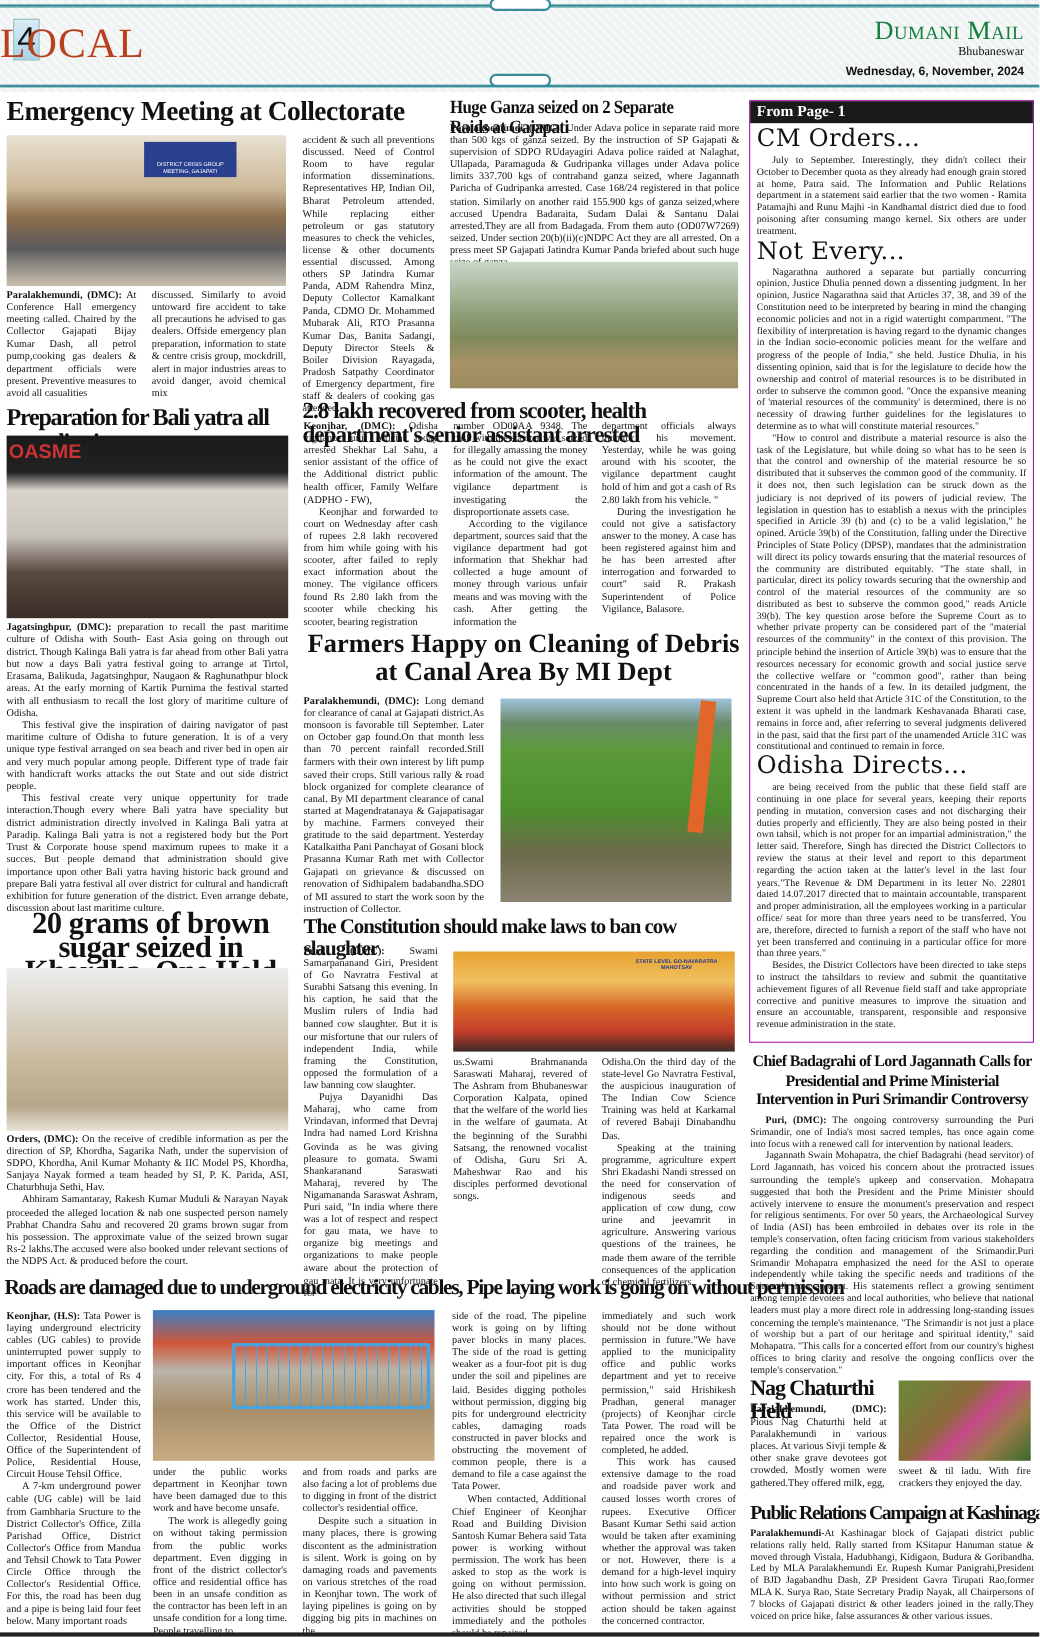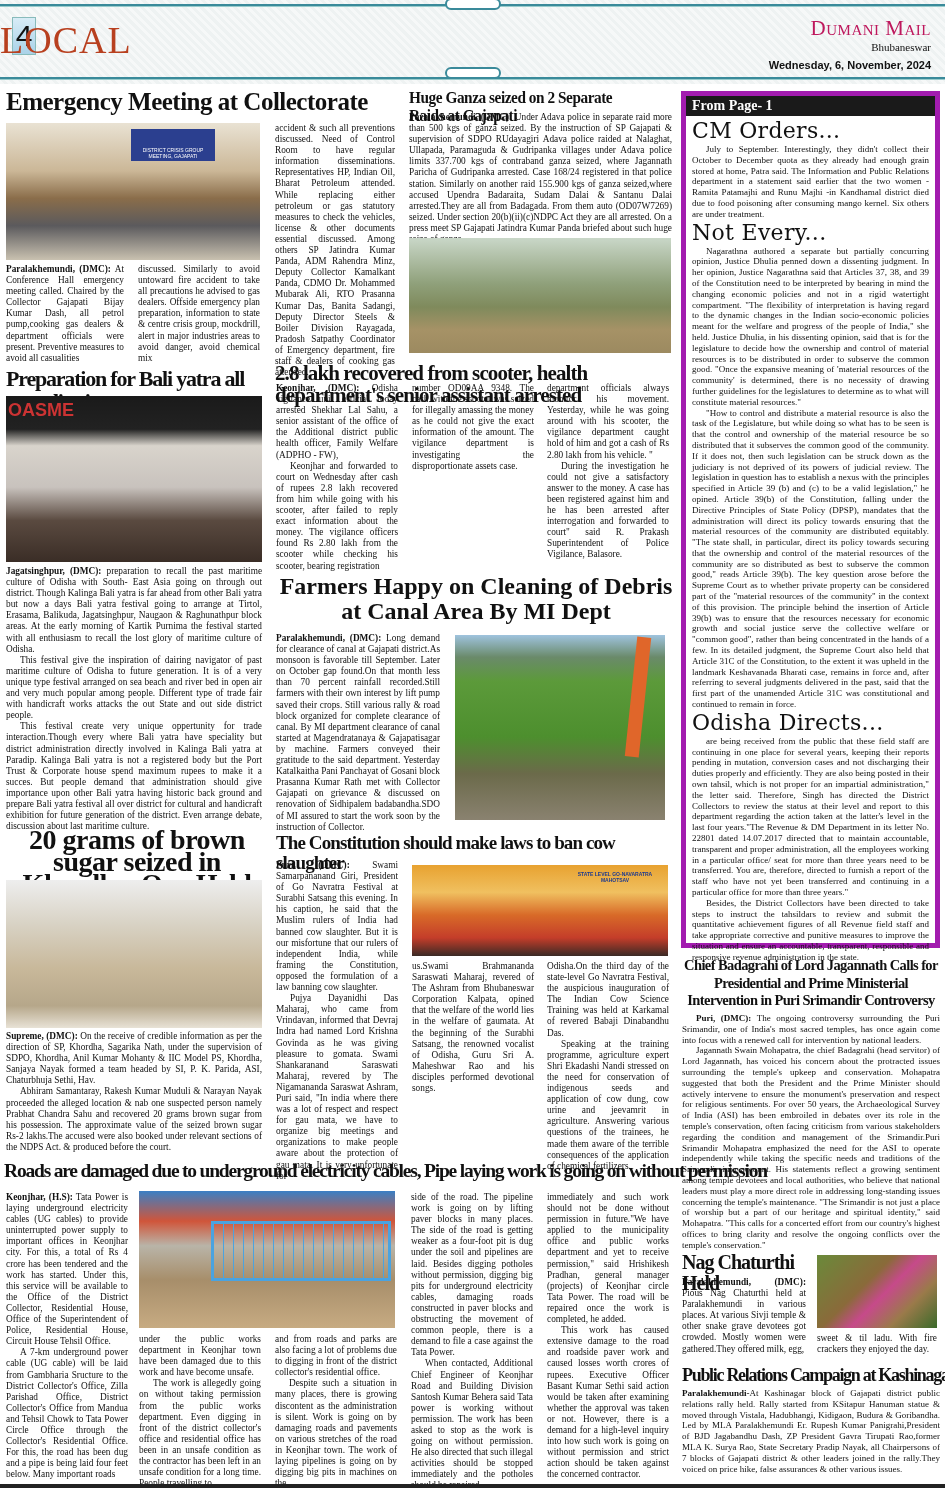--- a/index.html
+++ b/index.html
@@ -4,31 +4,31 @@
 <style>
 *{box-sizing:border-box;margin:0;padding:0}
 body{width:945px;height:1488px;background:#fff;font-family:"Liberation Serif",serif;color:#111;position:relative;overflow:hidden}
 .abs{position:absolute}
 .mast{left:0;top:0;width:945px;height:84px;background:repeating-linear-gradient(45deg,#f6f8f8 0,#f6f8f8 3px,#eef2f2 3px,#eef2f2 6px)}
 .rule{left:0;width:945px;height:3px;background:#3a8a9a;border-bottom:1px solid #9cc}
 .orn{left:445px;width:56px;height:12px;border:2px solid #3a8a9a;border-radius:8px;background:#fff}
 .pagebox{left:12px;top:17px;width:24px;height:38px;background:linear-gradient(#d8ecf6,#a9d2e8);border:1px solid #8bb;font-family:"Liberation Sans",sans-serif;font-size:30px;text-align:center;line-height:36px;color:#111}
 .section{left:0;top:18px;width:945px;text-align:left;font-size:38px;color:#b8401f;letter-spacing:1px;line-height:44px}
 .brand{right:14px;top:18px;text-align:right;line-height:14px}
-.brand .n{font-size:21px;color:#be185d;letter-spacing:.5px;line-height:20px;font-variant:small-caps}
+.brand .n{font-size:24px;color:#15803d;letter-spacing:.5px;line-height:20px;font-variant:small-caps}
 .brand .c{font-size:11px;margin-top:2px}
 .brand .d{font-size:11px;font-weight:bold;margin-top:4px;font-family:"Liberation Sans",sans-serif;font-stretch:condensed}
 h1,h2,h3{font-weight:bold;line-height:1.05;letter-spacing:-.5px}
 .body{font-size:9.3px;line-height:11.1px;text-align:justify;hyphens:auto}
 .body p{text-indent:14px}
 .body p.first{text-indent:0}
 .dl{font-weight:bold}
 .col{position:absolute}
 .photo{position:absolute;overflow:hidden}
-.box{position:absolute;border:5px solid #a21caf}
+.box{position:absolute;border:1px solid #a21caf}
 .boxhead{background:#1a1a1a;color:#fff;font-size:14px;font-weight:bold;padding:2px 6px}
 .kicker{font-size:22px;font-weight:normal;line-height:26px;font-family:"DejaVu Serif",serif;letter-spacing:.3px}
 .hbottom{left:0;top:1484px;width:945px;height:4px;background:#222}
 </style>
 </head>
 <body>
 
 <div class="abs mast"></div>
 <div class="abs rule" style="top:4px"></div>
 <div class="abs orn" style="top:-2px"></div>
@@ -72,38 +72,39 @@
   <p>This festival create very unique oppertunity for trade interaction.Though every where Bali yatra have speciality but district administration directly involved in Kalinga Bali yatra at Paradip. Kalinga Bali yatra is not a registered body but the Port Trust &amp; Corporate house spend maximum rupees to make it a succes. But people demand that administration should give importance upon other Bali yatra having historic back ground and prepare Bali yatra festival all over district for cultural and handicraft exhibition for future generation of the district. Even arrange debate, discussion about last maritime culture.</p>
 </div>
 
 <h2 class="abs" style="left:275px;top:362px;font-size:21px;width:400px;letter-spacing:-.9px">2.8 lakh recovered from scooter, health department's senior assistant arrested</h2>
 <div class="col body" style="left:276px;top:383px;width:122px">
   <p class="first"><span class="dl">Keonjhar, (DMC):</span> <span>Odisha vigilance unit official today arrested Shekhar Lal Sahu, a senior assistant of the office of the Additional district public health officer, Family Welfare (ADPHO - FW),</span></p>
   <p>Keonjhar and forwarded to court on Wednesday after cash of rupees 2.8 lakh recovered from him while going with his scooter, after failed to reply exact information about the money. The vigilance officers found Rs 2.80 lakh from the scooter while checking his scooter, bearing registration</p>
 </div>
 <div class="col body" style="left:412px;top:383px;width:122px">
   <p class="first">number OD09AA 9348. The cash with the scooter was seized for illegally amassing the money as he could not give the exact information of the amount. The vigilance department is investigating the disproportionate assets case.</p>
+  <p>According to the vigilance department, sources said that the vigilance department had got information that Shekhar had collected a huge amount of money through various unfair means and was moving with the cash. After getting the information the</p>
 </div>
 <div class="col body" style="left:547px;top:383px;width:122px">
   <p class="first">department officials always monitor his movement. Yesterday, while he was going around with his scooter, the vigilance department caught hold of him and got a cash of Rs 2.80 lakh from his vehicle. "</p>
   <p>During the investigation he could not give a satisfactory answer to the money. A case has been registered against him and he has been arrested after interrogation and forwarded to court" said R. Prakash Superintendent of Police Vigilance, Balasore.</p>
 </div>
 
 <h2 class="abs" style="left:276px;top:574px;font-size:24px;width:400px;text-align:center;line-height:25px;letter-spacing:0">Farmers Happy on Cleaning of Debris at Canal Area By MI Dept</h2>
 <div class="col body" style="left:276px;top:633px;width:164px">
     <p class="first"><span class="dl">Paralakhemundi, (DMC):</span> <span>Long demand for clearance of canal at Gajapati district.As monsoon is favorable till September. Later on October gap found.On that month less than 70 percent rainfall recorded.Still farmers with their own interest by lift pump saved their crops. Still various rally &amp; road block organized for complete clearance of canal. By MI department clearance of canal started at Magendratanaya &amp; Gajapatisagar by machine. Farmers conveyed their gratitude to the said department. Yesterday Katalkaitha Pani Panchayat of Gosani block Prasanna Kumar Rath met with Collector Gajapati on grievance &amp; discussed on renovation of Sidhipalem badabandha.SDO of MI assured to start the work soon by the instruction of Collector.</span></p>
   </div>
 <div class="photo" style="left:455px;top:635px;width:210px;height:185px;background:linear-gradient(180deg,#9fc3de 0%,#6a8a6a 12%,#5c9a3a 25%,#4d8f2e 55%,#6b6a4a 75%,#8a8270 100%)">
   <div style="position:absolute;right:20px;top:2px;width:14px;height:120px;background:#e0662a;transform:rotate(6deg)"></div>
 </div>
 
 <h2 class="abs" style="left:6px;top:829px;font-size:28px;width:262px;text-align:center;line-height:22px">20 grams of brown sugar seized in Khordha, One Held</h2>
 <div class="photo" style="left:6px;top:880px;width:256px;height:148px;background:linear-gradient(180deg,#eeeeee 0%,#d8d2c4 30%,#c8b89a 60%,#b6a78a 85%,#e8e2d6 100%)"></div>
 <div class="col body" style="left:6px;top:1031px;width:256px">
-  <p class="first"><span class="dl">Supreme, (DMC):</span> <span>On the receive of credible information as per the direction of SP, Khordha, Sagarika Nath, under the supervision of SDPO, Khordha, Anil Kumar Mohanty &amp; IIC Model PS, Khordha, Sanjaya Nayak formed a team headed by SI, P. K. Parida, ASI, Chaturbhuja Sethi, Hav.</span></p>
+  <p class="first"><span class="dl">Orders, (DMC):</span> <span>On the receive of credible information as per the direction of SP, Khordha, Sagarika Nath, under the supervision of SDPO, Khordha, Anil Kumar Mohanty &amp; IIC Model PS, Khordha, Sanjaya Nayak formed a team headed by SI, P. K. Parida, ASI, Chaturbhuja Sethi, Hav.</span></p>
   <p>Abhiram Samantaray, Rakesh Kumar Muduli &amp; Narayan Nayak proceeded the alleged location &amp; nab one suspected person namely Prabhat Chandra Sahu and recovered 20 grams brown sugar from his possession. The approximate value of the seized brown sugar Rs-2 lakhs.The accused were also booked under relevant sections of the NDPS Act. &amp; produced before the court.</p>
 </div>
 
 <h2 class="abs" style="left:276px;top:833px;font-size:19px;width:400px;letter-spacing:-.9px">The Constitution should make laws to ban cow slaughter</h2>
 <div class="col body" style="left:276px;top:860px;width:122px">
   <p class="first"><span class="dl">Puri, (DMC):</span> <span>Swami Samarpananand Giri, President of Go Navratra Festival at Surabhi Satsang this evening. In his caption, he said that the Muslim rulers of India had banned cow slaughter. But it is our misfortune that our rulers of independent India, while framing the Constitution, opposed the formulation of a law banning cow slaughter.</span></p>
   <p>Pujya Dayanidhi Das Maharaj, who came from Vrindavan, informed that Devraj Indra had named Lord Krishna Govinda as he was giving pleasure to gomata. Swami Shankaranand Saraswati Maharaj, revered by The Nigamananda Saraswat Ashram, Puri said, "In india where there was a lot of respect and respect for gau mata, we have to organize big meetings and organizations to make people aware about the protection of gau mata. It is very unfortunate for</p>
 </div>
 <div class="photo" style="left:412px;top:865px;width:256px;height:91px;background:linear-gradient(180deg,#e8a230 0%,#f0c060 30%,#d86a28 55%,#c43d2a 80%,#3a2a25 100%)">
   <div style="position:absolute;right:8px;top:6px;width:90px;color:#1d3a8f;font-weight:bold;font-family:'Liberation Sans',sans-serif;font-size:5px;text-align:center">STATE LEVEL GO-NAVARATRA MAHOTSAV</div>

